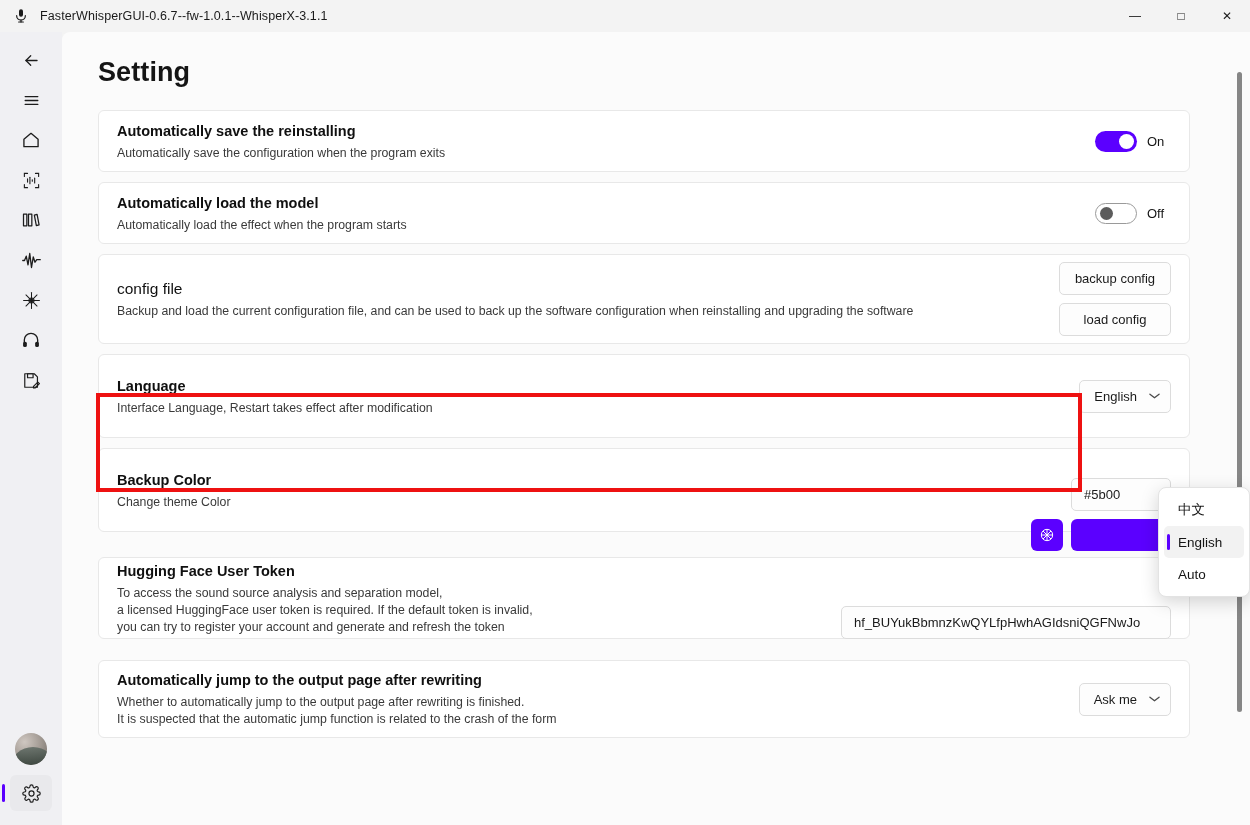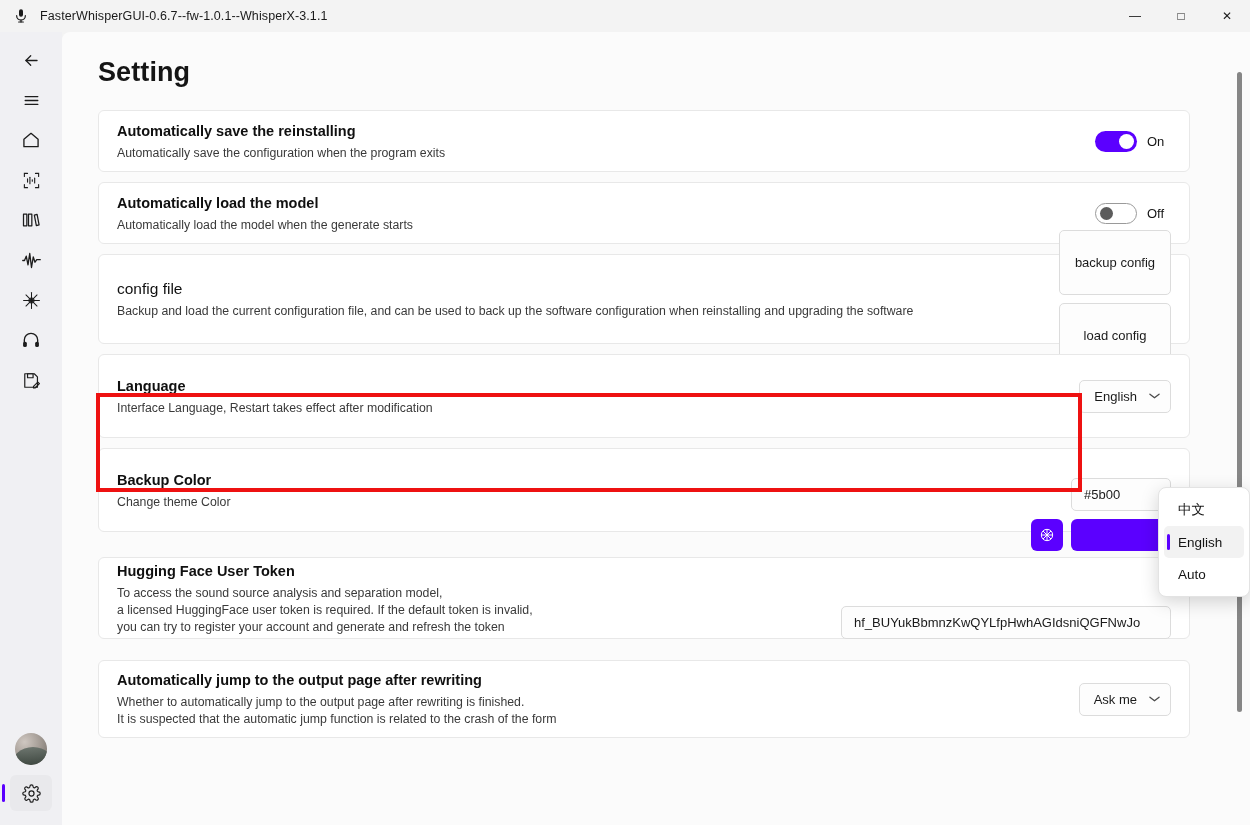--- a/index.html
+++ b/index.html
@@ -114,21 +114,21 @@
   .toggle.on { background: #5b00ff; }
   .toggle.off { background: #ffffff; border: 1px solid #9a9a9a; }
   .toggle .knob { position: absolute; top: 3px; width: 15px; height: 15px; border-radius: 50%; }
   .toggle.on .knob { right: 3px; background: #fff; }
   .toggle.off .knob { left: 4px; background: #5c5c5c; width: 13px; height: 13px; top: 3px; }
   .toggle-label { font-size: 13px; color: #151515; width: 24px; }
 
   
   .btn {
     background: #fdfdfd; border: 1px solid #dcdcdc; border-radius: 5px;
-    font-size: 13px; color: #1a1a1a; padding: 24px 14px;
+    font-size: 13px; color: #1a1a1a; padding: 8px 14px;
     font-family: "Liberation Sans", sans-serif;
     min-width: 112px; text-align: center;
   }
   .btn-stack { display: flex; flex-direction: column; gap: 8px; }
 
   
   .combo {
     background: #fdfdfd; border: 1px solid #dcdcdc; border-radius: 5px;
     font-size: 13px; color: #1a1a1a; padding: 8px 10px 8px 14px;
     display: flex; align-items: center; gap: 12px; min-width: 90px;
@@ -335,21 +335,21 @@
               <div class="knob"></div>
             </div>
             <div class="toggle-label">On</div>
           </div>
         </div>
       </div>
 
       <div class="card" style="height:62px;">
         <div class="texts">
           <div class="c-title">Automatically load the model</div>
-          <div class="c-desc">Automatically load the model when the generate starts</div>
+          <div class="c-desc">Automatically load the effect when the program starts</div>
         </div>
         <div class="ctl">
           <div class="toggle-wrap">
             <div class="toggle off">
               <div class="knob"></div>
             </div>
             <div class="toggle-label">Off</div>
           </div>
         </div>
       </div>

